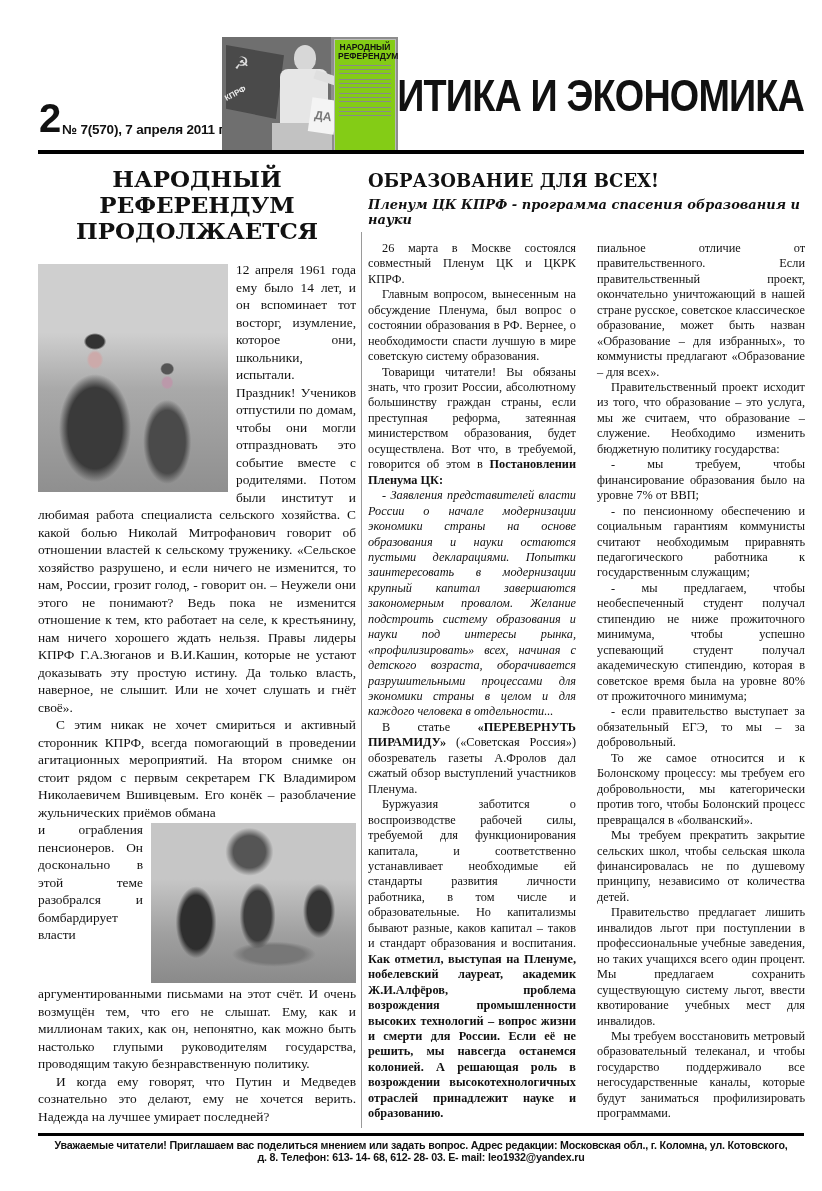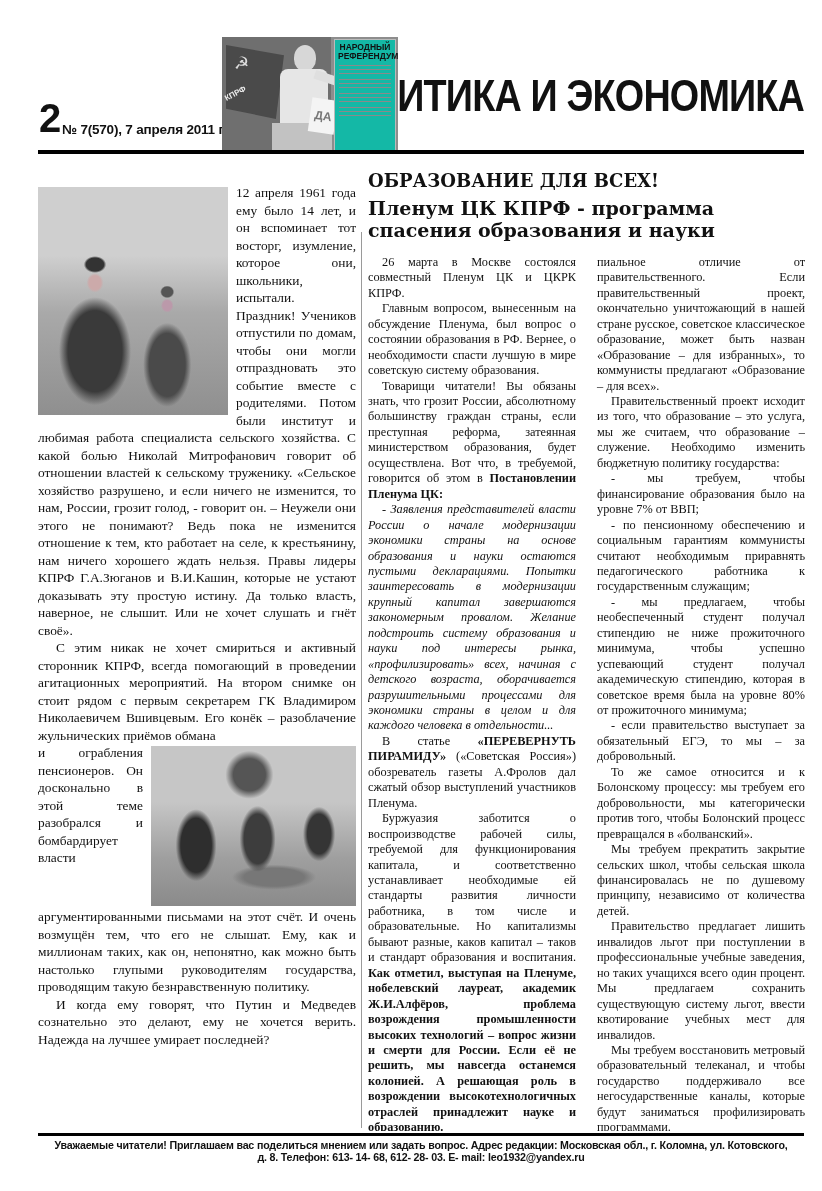--- a/index.html
+++ b/index.html
@@ -22,21 +22,21 @@
   .mast .hs{position:absolute;left:12px;top:16px;color:#ddd;font-size:17px;font-family:"DejaVu Sans",sans-serif;}
   .mast .kprf{position:absolute;left:2px;top:52px;color:#eee;font-family:"Liberation Sans",sans-serif;
               font-weight:bold;font-size:8px;transform:rotate(-28deg);}
   .mast .head{position:absolute;left:72px;top:8px;width:22px;height:26px;border-radius:50% 50% 45% 45%;background:#d7d7d7;}
   .mast .torso{position:absolute;left:58px;top:32px;width:48px;height:56px;background:#e6e6e6;border-radius:8px 8px 0 0;}
   .mast .arm{position:absolute;left:92px;top:38px;width:34px;height:9px;background:#dfdfdf;transform:rotate(18deg);}
   .mast .box{position:absolute;left:50px;bottom:0;width:60px;height:30px;background:#c2c2c2;}
   .mast .ballot{position:absolute;left:88px;top:62px;width:26px;height:34px;background:#f4f4f4;
                 transform:rotate(8deg);display:flex;align-items:center;justify-content:center;
                 font-family:"Liberation Sans",sans-serif;font-weight:bold;font-size:12px;color:#777;}
-  .mast .poster{position:absolute;right:2px;top:2px;width:62px;height:112px;background:#14b8a6;
+  .mast .poster{position:absolute;right:2px;top:2px;width:62px;height:112px;background:#84cc16;
                 border:1px solid #bbb;padding:3px 3px 0 3px;box-sizing:border-box;}
   .mast .poster .pt{font-family:"Liberation Sans",sans-serif;font-weight:bold;font-size:8.5px;
                 line-height:1.05;text-align:center;}
   .mast .poster .bar{height:10px;margin:4px 1px 0 1px;
                 background:repeating-linear-gradient(to bottom,#8a8a8a 0 1.5px,transparent 1.5px 4px);}
   
   .vrule{position:absolute;width:1px;background:#9a9a9a;}
   
   .leftcol{position:absolute;left:38px;top:166px;width:318px;}
   .a1-title{font-family:"DejaVu Serif",serif;font-weight:bold;font-size:23px;line-height:1.12;
@@ -59,21 +59,21 @@
        background:
         radial-gradient(34px 60px at 22% 62%,#2e2e2e 0 45%,transparent 60%),
         radial-gradient(30px 55px at 52% 58%,#3d3d3d 0 45%,transparent 60%),
         radial-gradient(26px 44px at 82% 55%,#353535 0 45%,transparent 62%),
         radial-gradient(60px 18px at 60% 82%,#777 0 50%,transparent 70%),
         radial-gradient(40px 40px at 48% 18%,#555 0 40%,transparent 60%),
         linear-gradient(#c6c6c6 0 35%,#9f9f9f 70%,#8a8a8a);}
   
   .main{position:absolute;left:368px;top:172px;width:437px;height:959px;overflow:hidden;}
   .m-title{font-family:"DejaVu Serif",serif;font-weight:bold;font-size:18px;margin:0;line-height:1.05;}
-  .m-sub{font-family:"DejaVu Serif",serif;font-weight:bold;font-size:19px;margin:6px 0 0 0;}
+  .m-sub{font-family:"DejaVu Serif",serif;font-weight:bold;font-size:13px;margin:6px 0 0 0;font-style:italic;}
   .cols{margin-top:14px;}
   .col{width:208px;font-size:12.3px;line-height:15.45px;text-align:justify;}
   .col1{float:left;}
   .col2{float:right;}
   .col p{margin:0;text-indent:14px;}
   .col p.cont{text-indent:0;}
   .col p.it{font-style:italic;}
   
   .botrule{position:absolute;left:38px;top:1133px;width:766px;height:3px;background:#000;}
   .footer{position:absolute;left:38px;top:1139px;width:766px;text-align:center;
@@ -107,20 +107,21 @@
       <div class="bar"></div>
       <div class="bar"></div>
     </div>
   </div>
 
   <div class="toprule"></div>
 
   <div class="vrule" style="left:361px;top:232px;height:896px;"></div>
 
   <div class="leftcol">
+    <h1 class="a1-title">НАРОДНЫЙ РЕФЕРЕНДУМ ПРОДОЛЖАЕТСЯ</h1>
     <div class="a1-body clearfix">
       <div class="photo ph1"></div>
       <p class="cont">12 апреля 1961 года ему было 14 лет, и он вспоминает тот восторг, изумление, которое они, школьники, испытали. Праздник! Учеников отпустили по домам, чтобы они могли отпраздновать это событие вместе с родителями. Потом были институт и любимая работа специалиста сельского хозяйства. С какой болью Николай Митрофанович говорит об отношении властей к сельскому труженику. «Сельское хозяйство разрушено, и если ничего не изменится, то нам, России, грозит голод, - говорит он. – Неужели они этого не понимают? Ведь пока не изменится отношение к тем, кто работает на селе, к крестьянину, нам ничего хорошего ждать нельзя. Правы лидеры КПРФ Г.А.Зюганов и В.И.Кашин, которые не устают доказывать эту простую истину. Да только власть, наверное, не слышит. Или не хочет слушать и гнёт своё».</p>
       <p>С этим никак не хочет смириться и активный сторонник КПРФ, всегда помогающий в проведении агитационных мероприятий. На втором снимке он стоит рядом с первым секретарем ГК Владимиром Николаевичем Вшивцевым. Его конёк – разоблачение жульнических приёмов обмана</p>
       <div class="photo ph2"></div>
       <p class="cont">и ограбления пенсионеров. Он досконально в этой теме разобрался и бомбардирует власти аргументированными письмами на этот счёт. И очень возмущён тем, что его не слышат. Ему, как и миллионам таких, как он, непонятно, как можно быть настолько глупыми руководителям государства, проводящим такую безнравственную политику.</p>
       <p>И когда ему говорят, что Путин и Медведев сознательно это делают, ему не хочется верить. Надежда на лучшее умирает последней?</p>
 
     </div>
 

